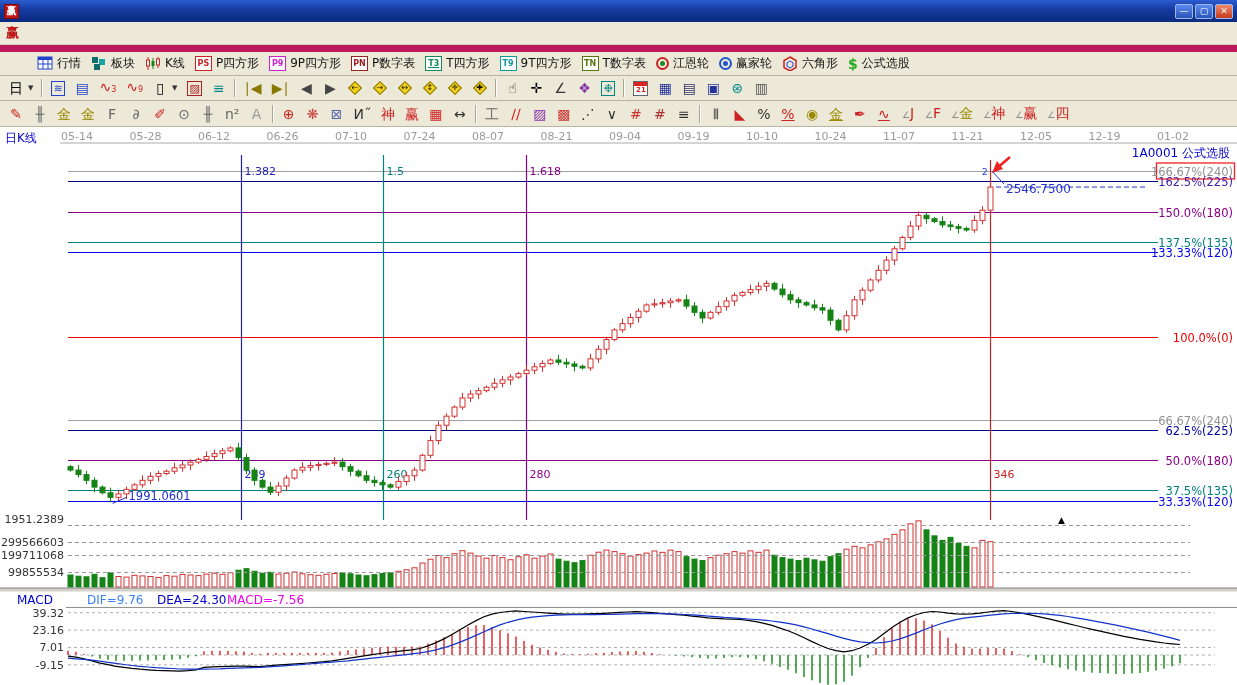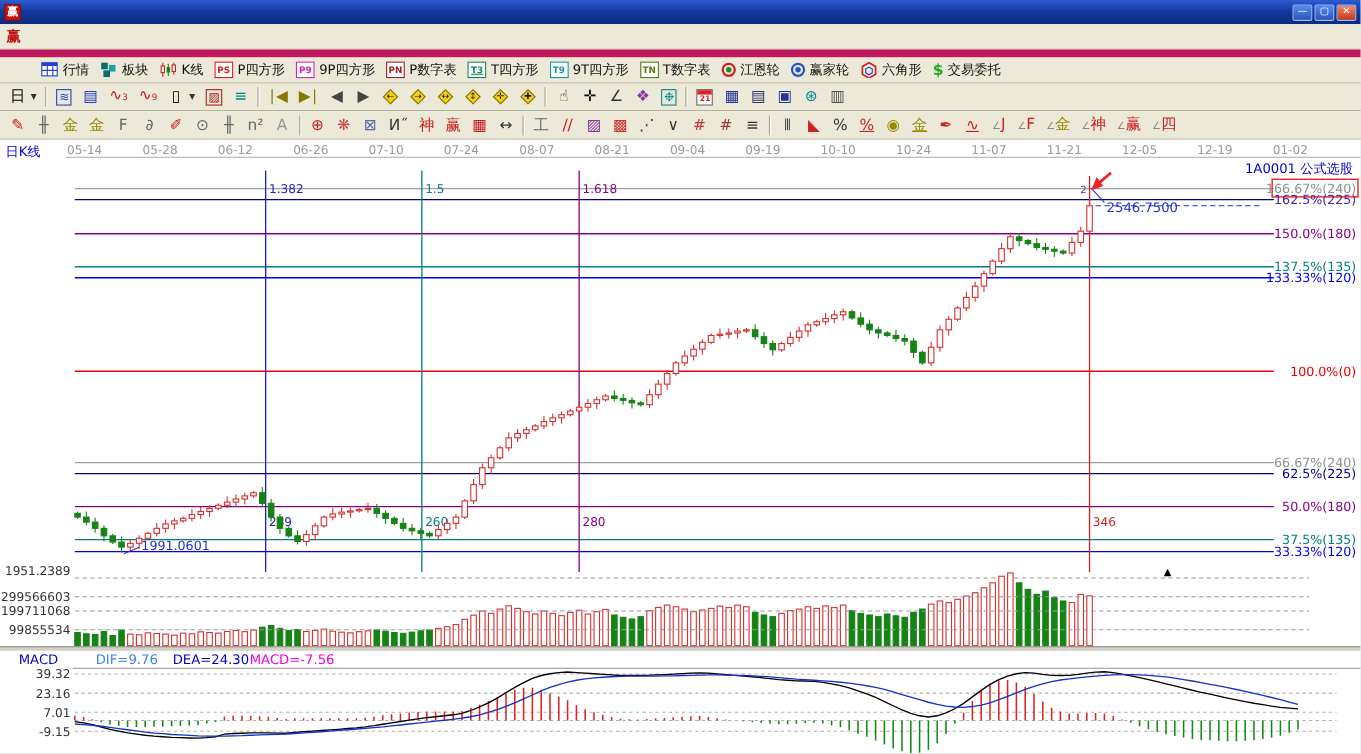--- a/index.html
+++ b/index.html
@@ -149,21 +149,21 @@
       </span>
       <span class="tbtn">
         <svg width="16" height="15">
           <polygon points="8,1 14,4.5 14,11.5 8,15 2,11.5 2,4.5" fill="none" stroke="#cc2222" stroke-width="1.5"></polygon>
           <polygon points="8,5 11,6.8 11,10.2 8,12 5,10.2 5,6.8" fill="none" stroke="#2244cc"></polygon>
         </svg>
         <span>六角形</span>
       </span>
       <span class="tbtn">
         <span style="color: rgb(34, 170, 34); font-weight: bold; font-size: 14px;">$</span>
-        <span>交易委托</span>
+        <span>公式选股</span>
       </span>
     </div>
   <div class="toolbar" id="tb2">
       <span class="tbtn">
         <span class="iglyph" style="color: rgb(0, 0, 0);">日</span>
         <span class="dd">▼</span>
       </span>
       <span class="sep"></span>
       <span class="tbtn">
         <span class="iglyph ibox" style="color: rgb(34, 68, 204);">≋</span>

